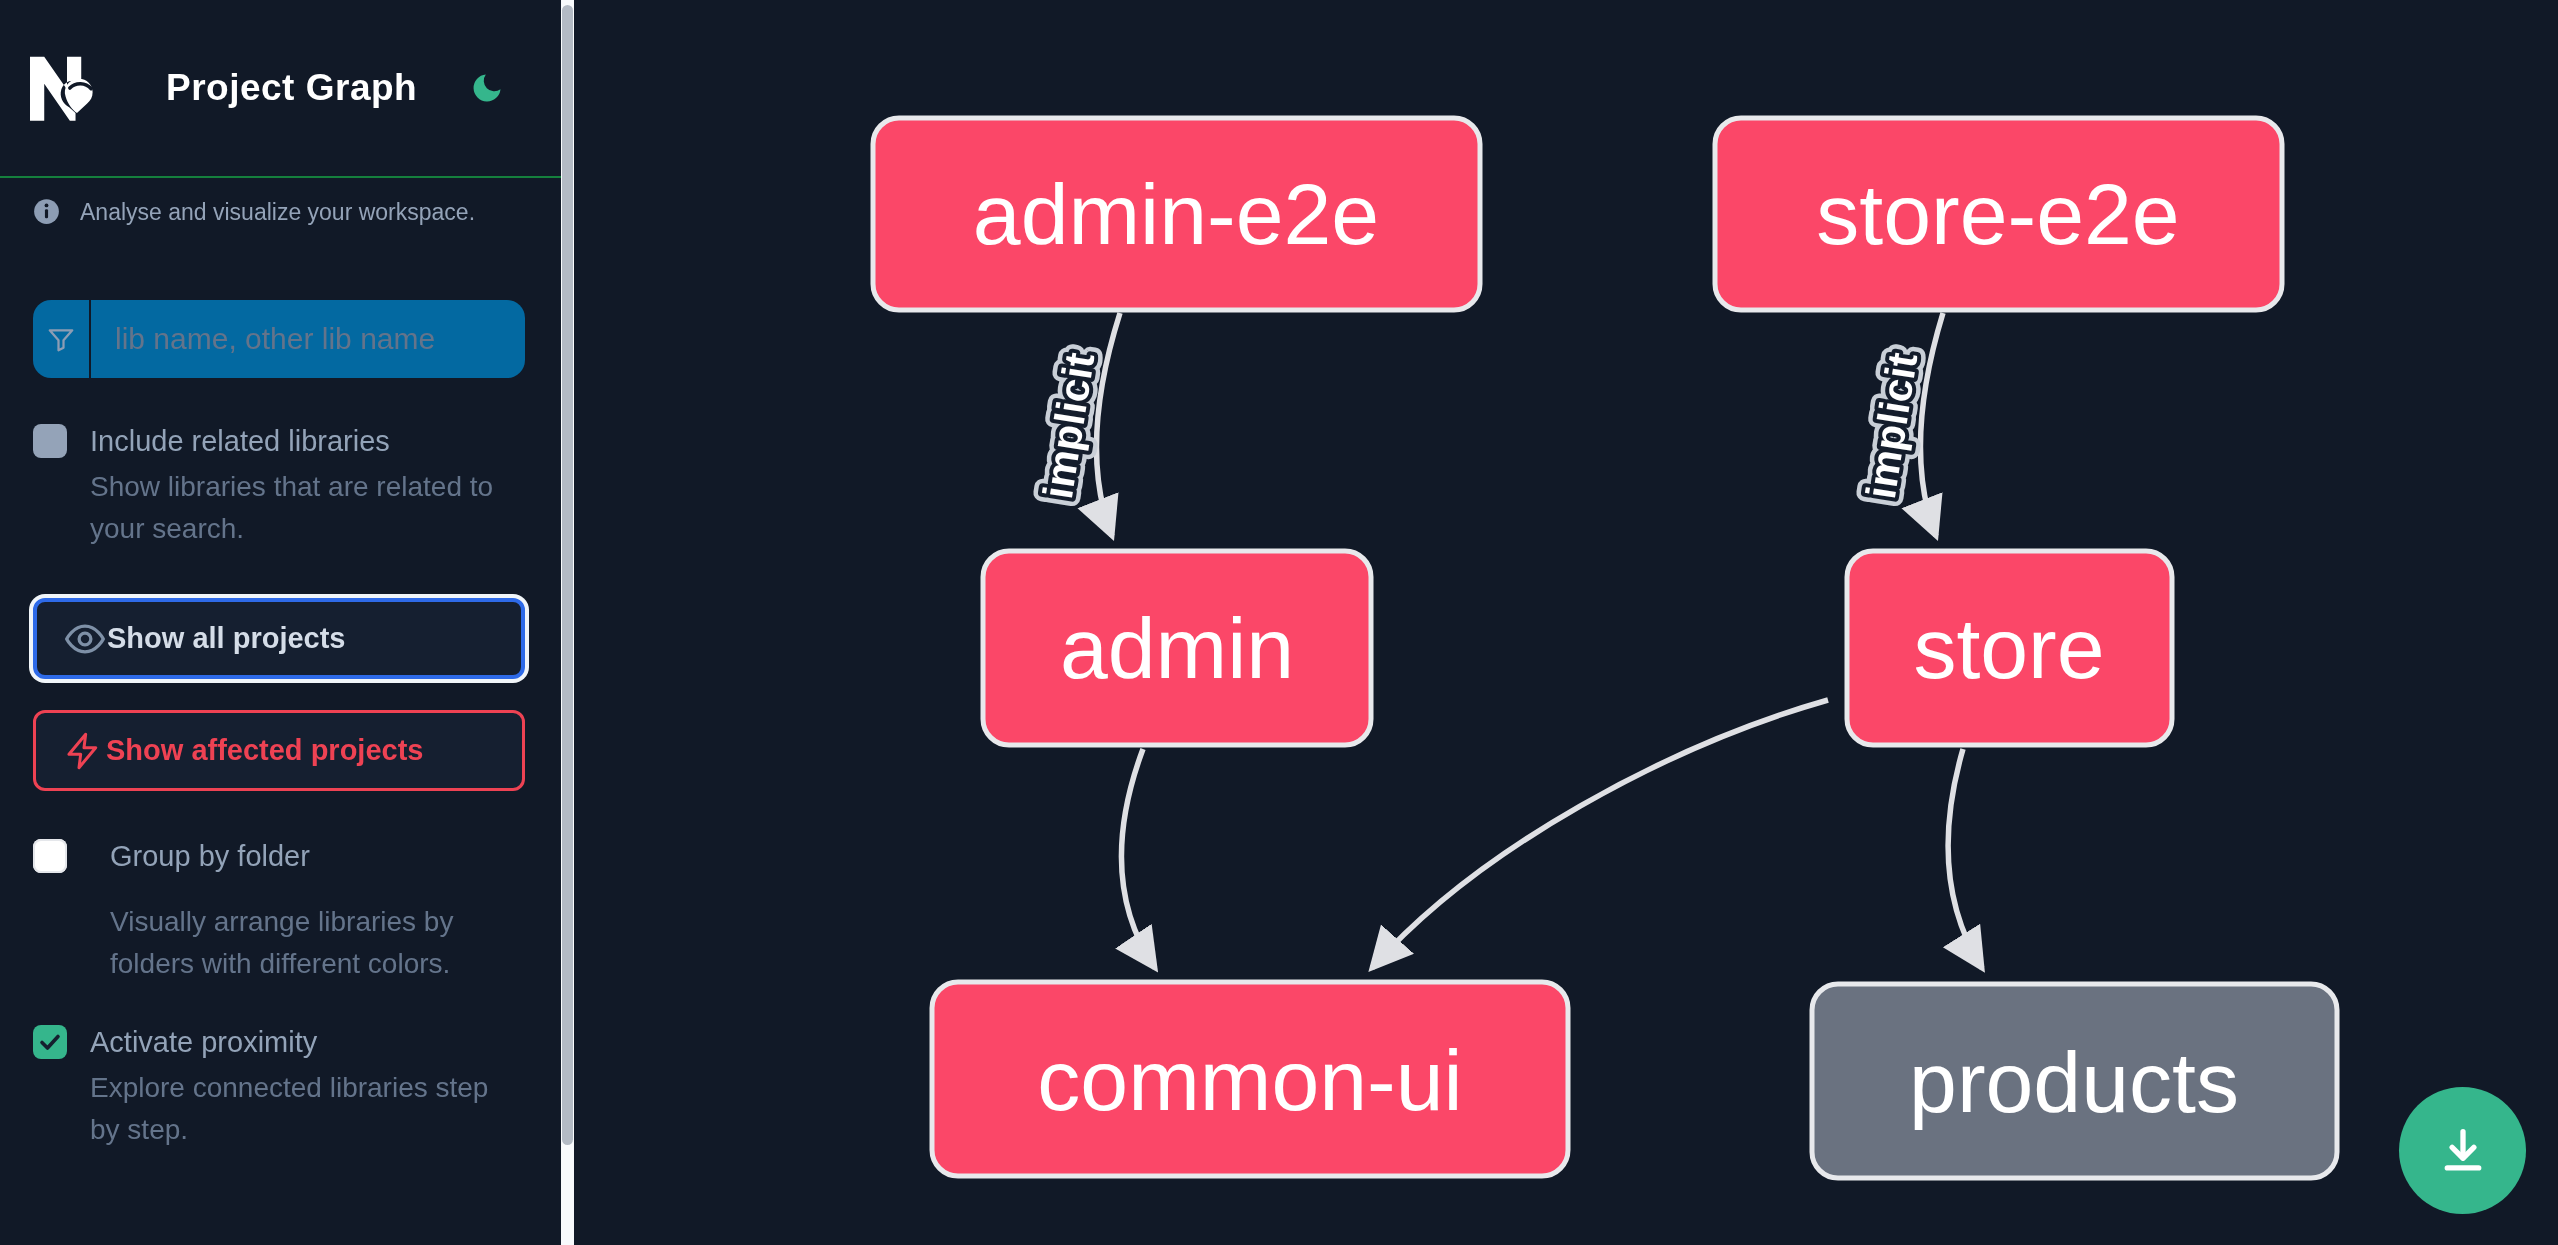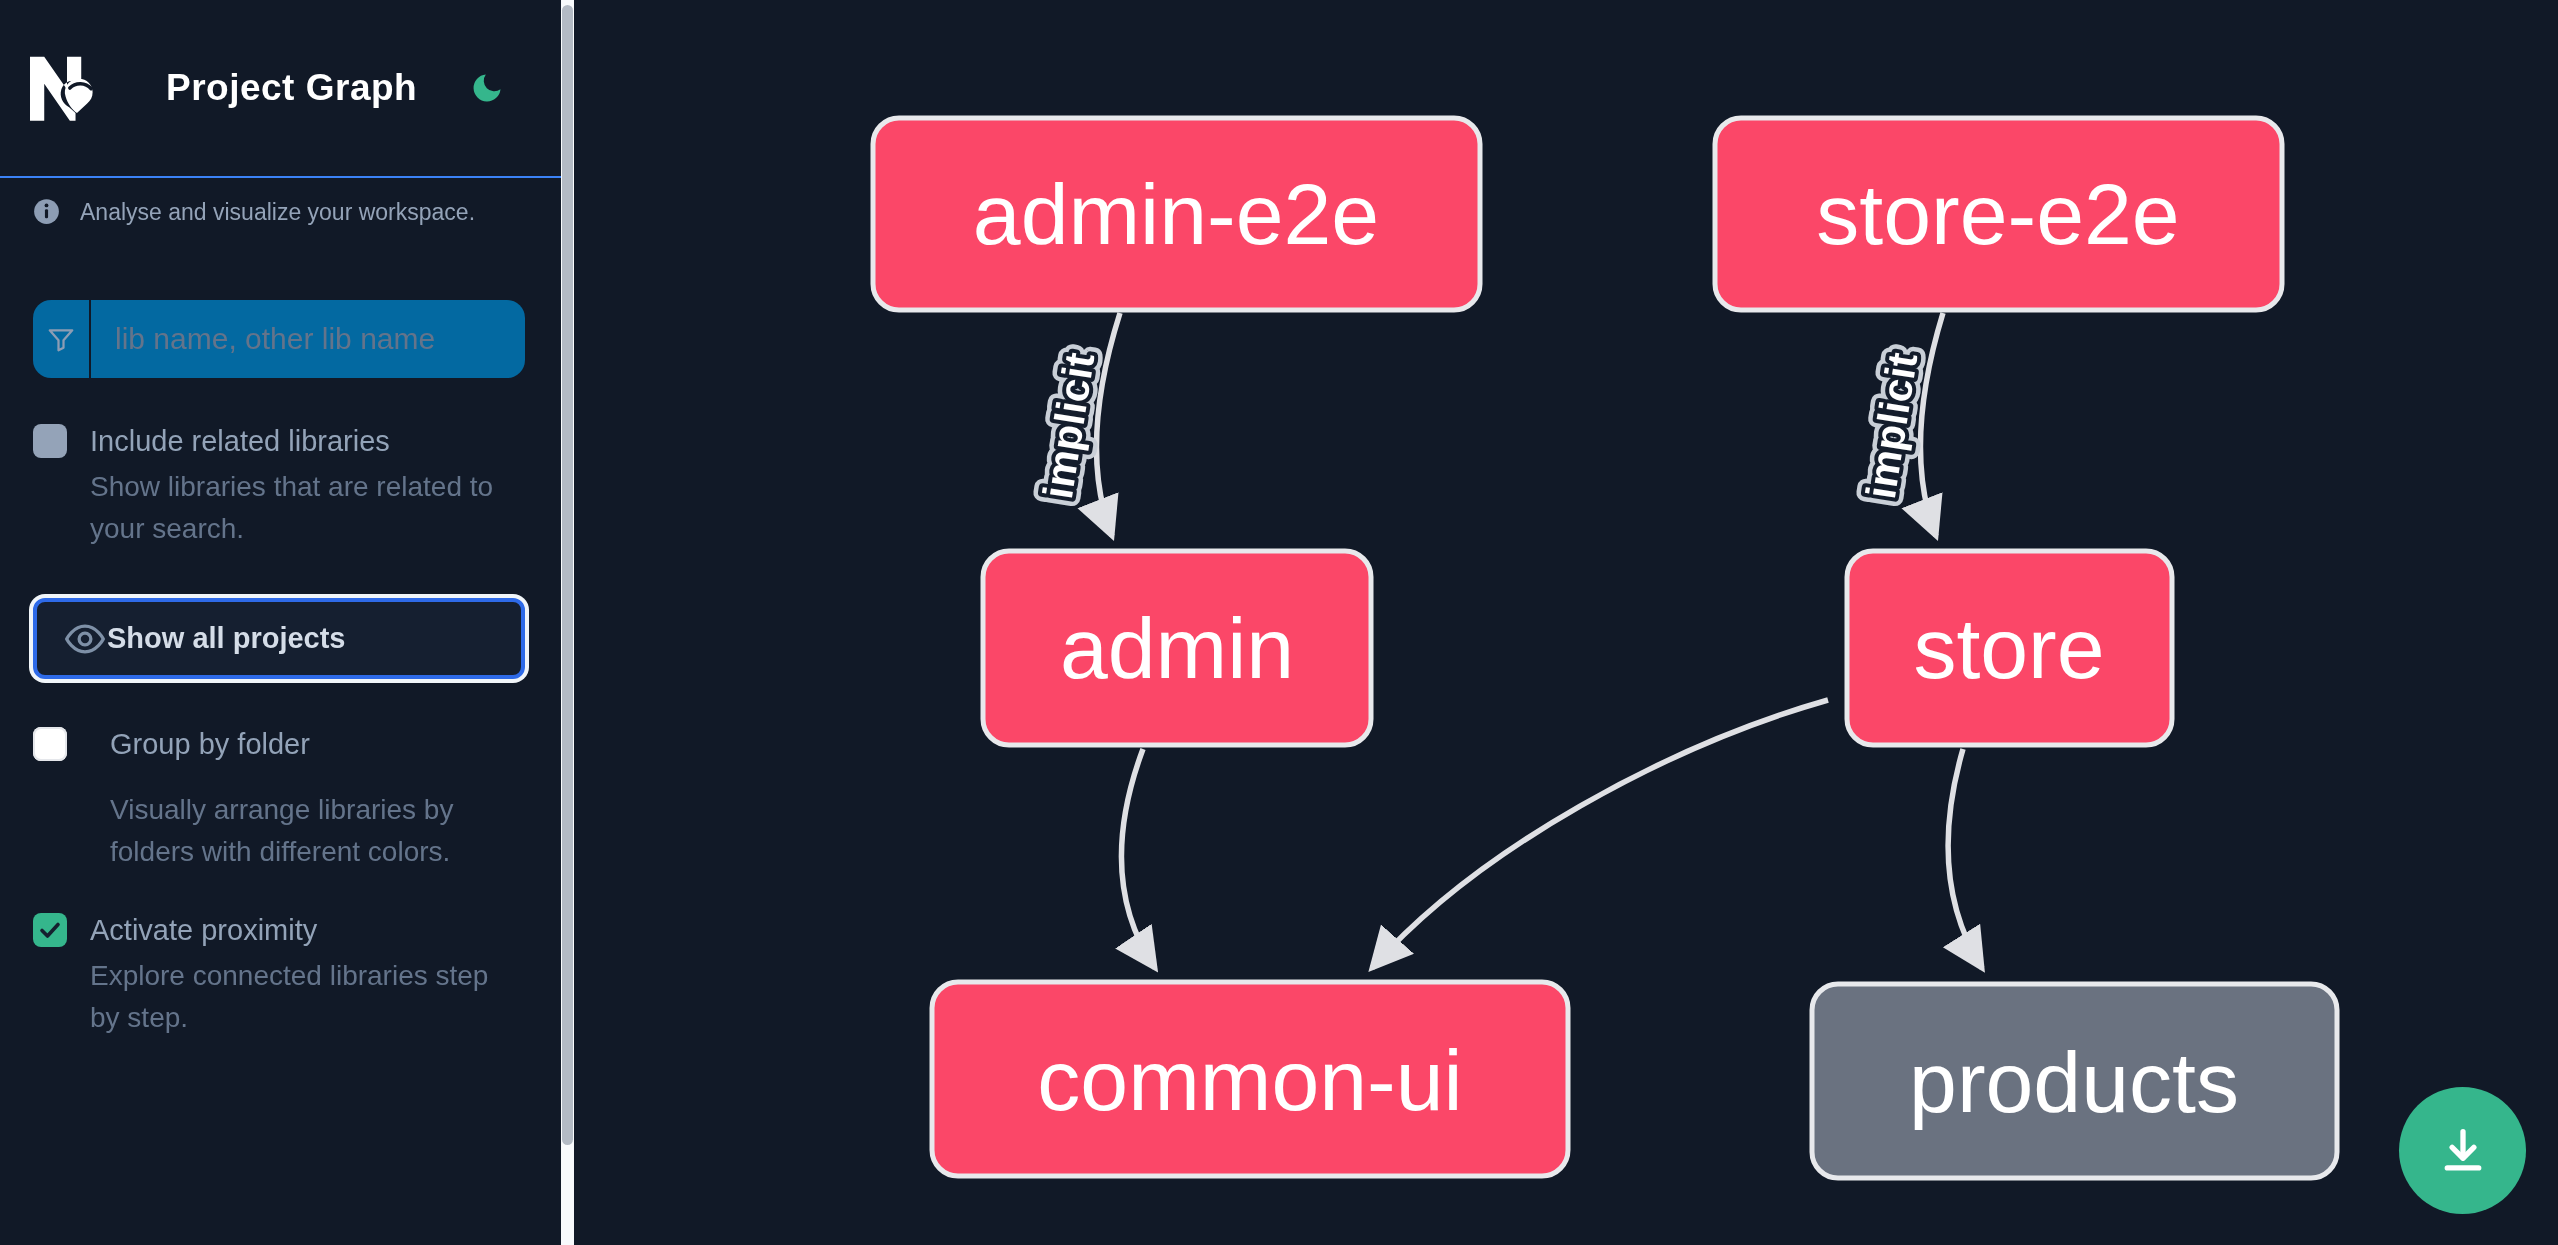--- a/index.html
+++ b/index.html
@@ -9,21 +9,21 @@
     font-family:"Liberation Sans", sans-serif;
     position:relative;
     color:#fff;
   }
 
   
   .sidebar { position:absolute; left:0; top:0; width:561px; height:1245px; background:#111927; }
 
   .sb-header {
     height:178px; display:flex; align-items:center;
-    padding:0 54px 0 30px; border-bottom:2px solid #3b82f6;
+    padding:0 54px 0 30px; border-bottom:2px solid #15803d;
   }
   .logo { width:74px; height:66px; flex:0 0 auto; }
   .app-title { font-size:37px; font-weight:700; color:#fff; margin-left:62px; letter-spacing:.5px; }
   .moon-btn { margin-left:auto; width:40px; height:40px; display:flex; align-items:center; justify-content:center; cursor:pointer; }
 
   .tagline-row { margin:20px 33px 0; display:flex; align-items:flex-start; gap:20px; }
   .tagline-text { color:#94a3b8; font-size:23px; line-height:28px; padding-top:0px; }
 
   .search-box {
     margin:74px 33px 8px; height:78px; width:492px;
@@ -133,20 +133,28 @@
   <div class="action-btn btn-focused">
     <span class="btn-ico">
       <svg width="44" height="44" viewBox="0 0 24 24" fill="none" stroke="#7e90a7" stroke-width="1.8" stroke-linecap="round" stroke-linejoin="round">
         <path d="M2 12s3.5-7 10-7 10 7 10 7-3.5 7-10 7-10-7-10-7z"></path>
         <circle cx="12" cy="12" r="3.2"></circle>
       </svg>
     </span>
     <span>Show all projects</span>
   </div>
 
+  <div class="action-btn btn-danger">
+    <span class="btn-ico">
+      <svg width="40" height="40" viewBox="0 0 24 24" fill="none" stroke="#ee4253" stroke-width="1.8" stroke-linecap="round" stroke-linejoin="round">
+        <path d="M13 2 3 14h7l-1 8 10-12h-7l1-8z"></path>
+      </svg>
+    </span>
+    <span>Show affected projects</span>
+  </div>
 
 
   <div class="toggle-row gap-lg">
     <div class="checkbox cb-white"></div>
     <div class="toggle-label">Group by folder</div>
     <div class="toggle-desc">Visually arrange libraries by folders with different colors.</div>
   </div>
 
   <div class="toggle-row" style="margin-top:38px;">
     <div class="checkbox cb-green">

